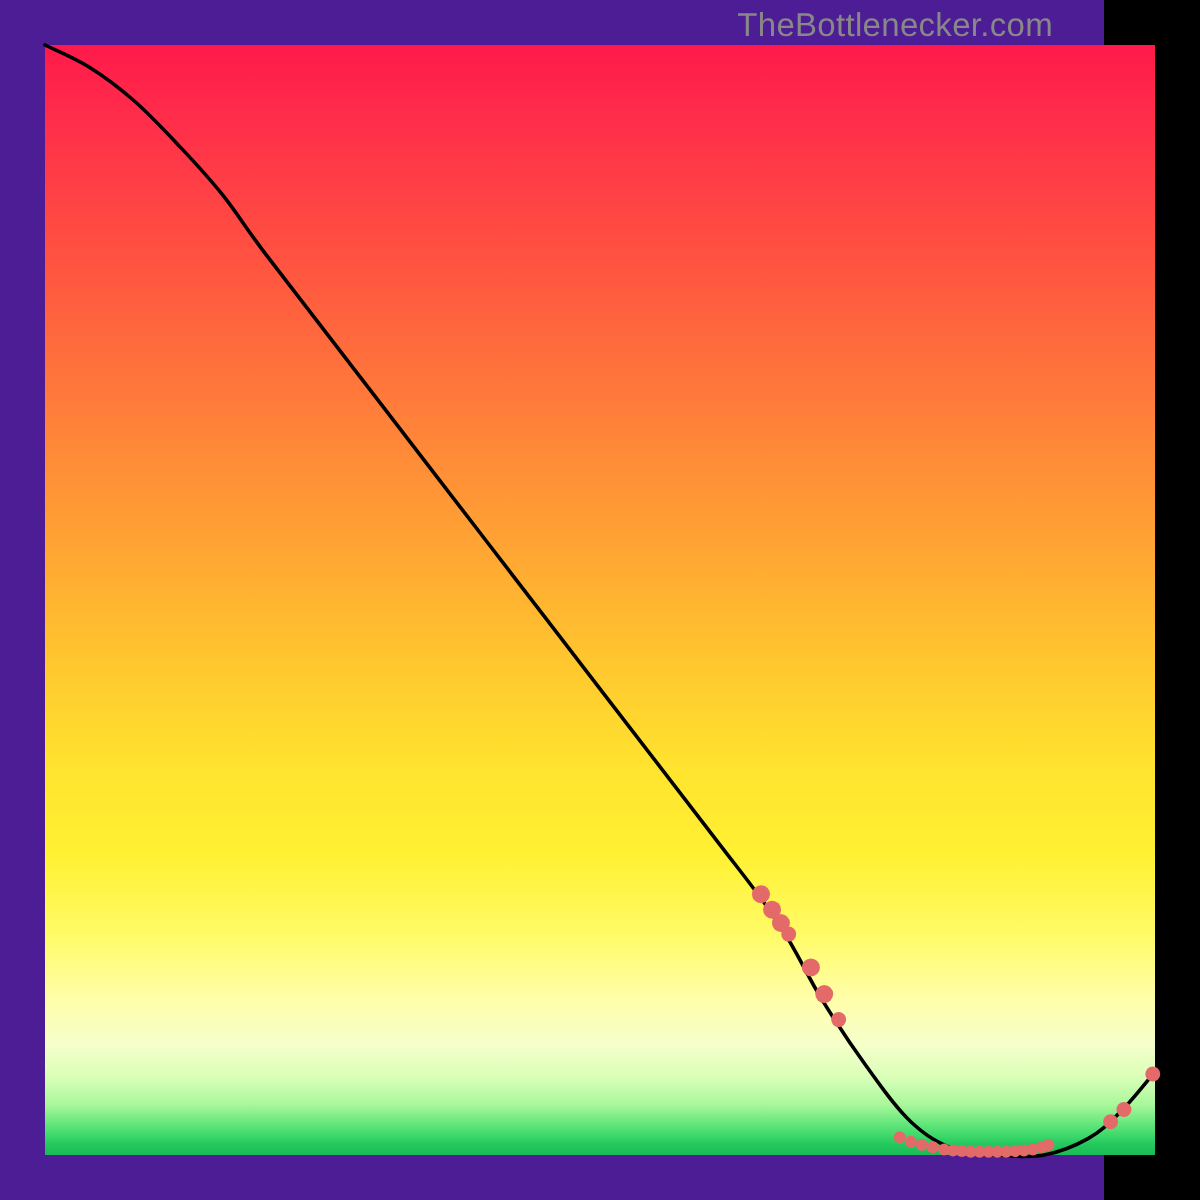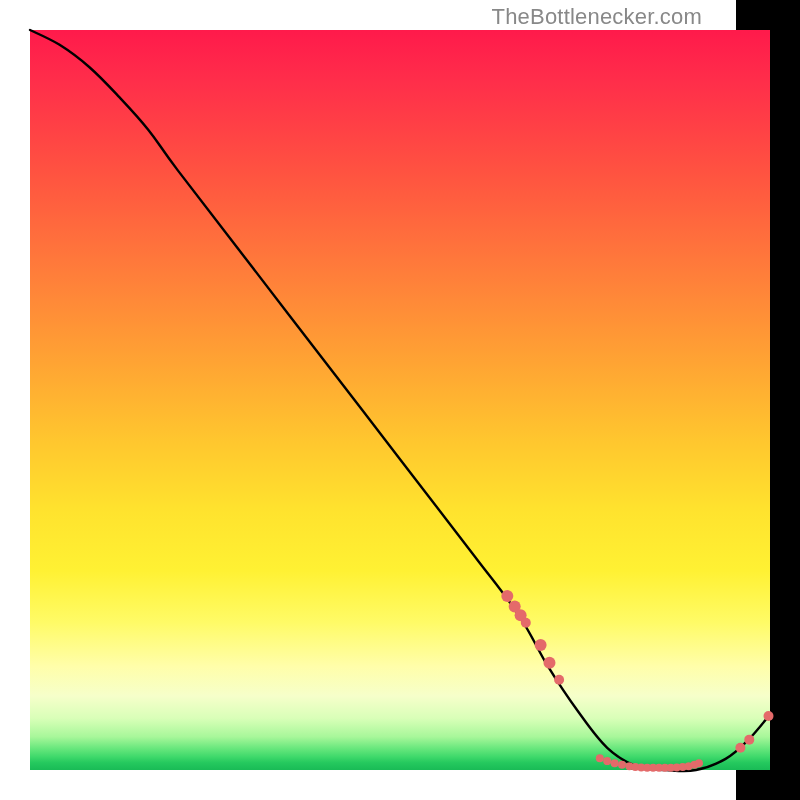--- a/index.html
+++ b/index.html
@@ -8,21 +8,21 @@
     width: 800px;
     height: 800px;
     background: #000;
     overflow: hidden;
     font-family: Arial, Helvetica, sans-serif;
   }
   .frame {
     position: relative;
     width: 736px;
     height: 800px;
-    background: #ffffff;
+    background: #4c1d95;
   }
   .plot {
     position: absolute;
     left: 30px;
     top: 30px;
     width: 740px;
     height: 740px;
     
     background: linear-gradient(
       to bottom,

